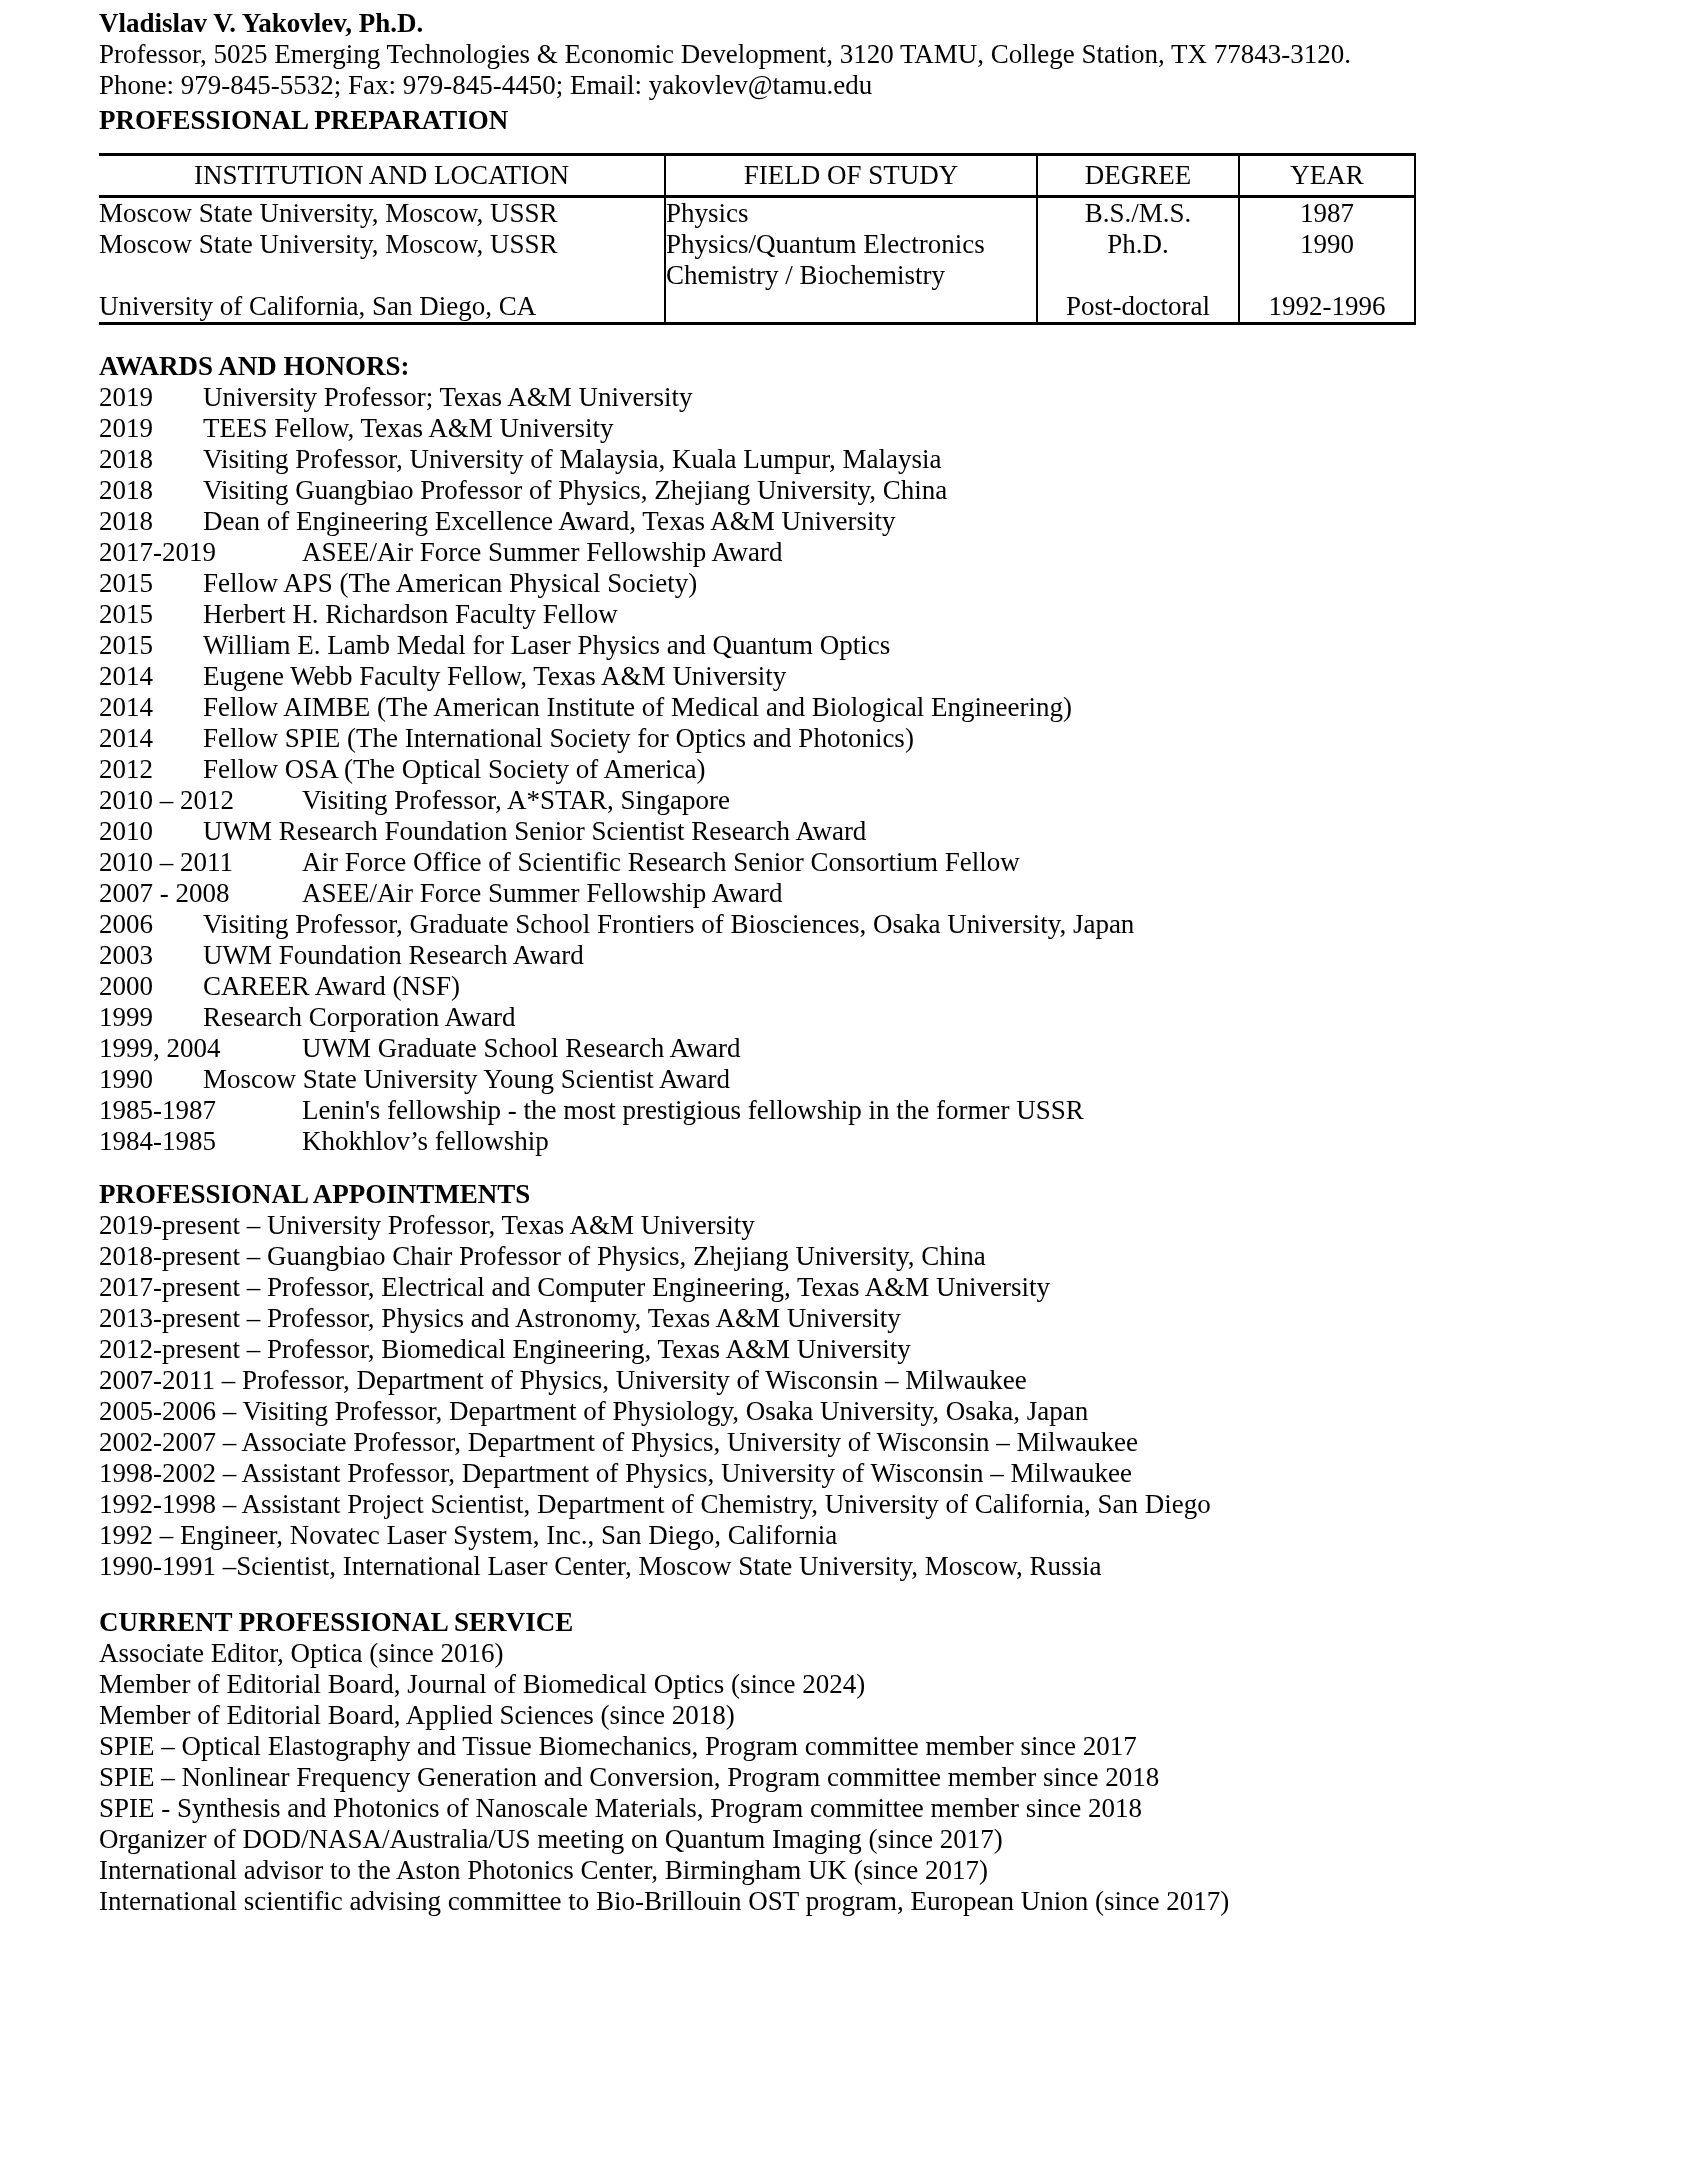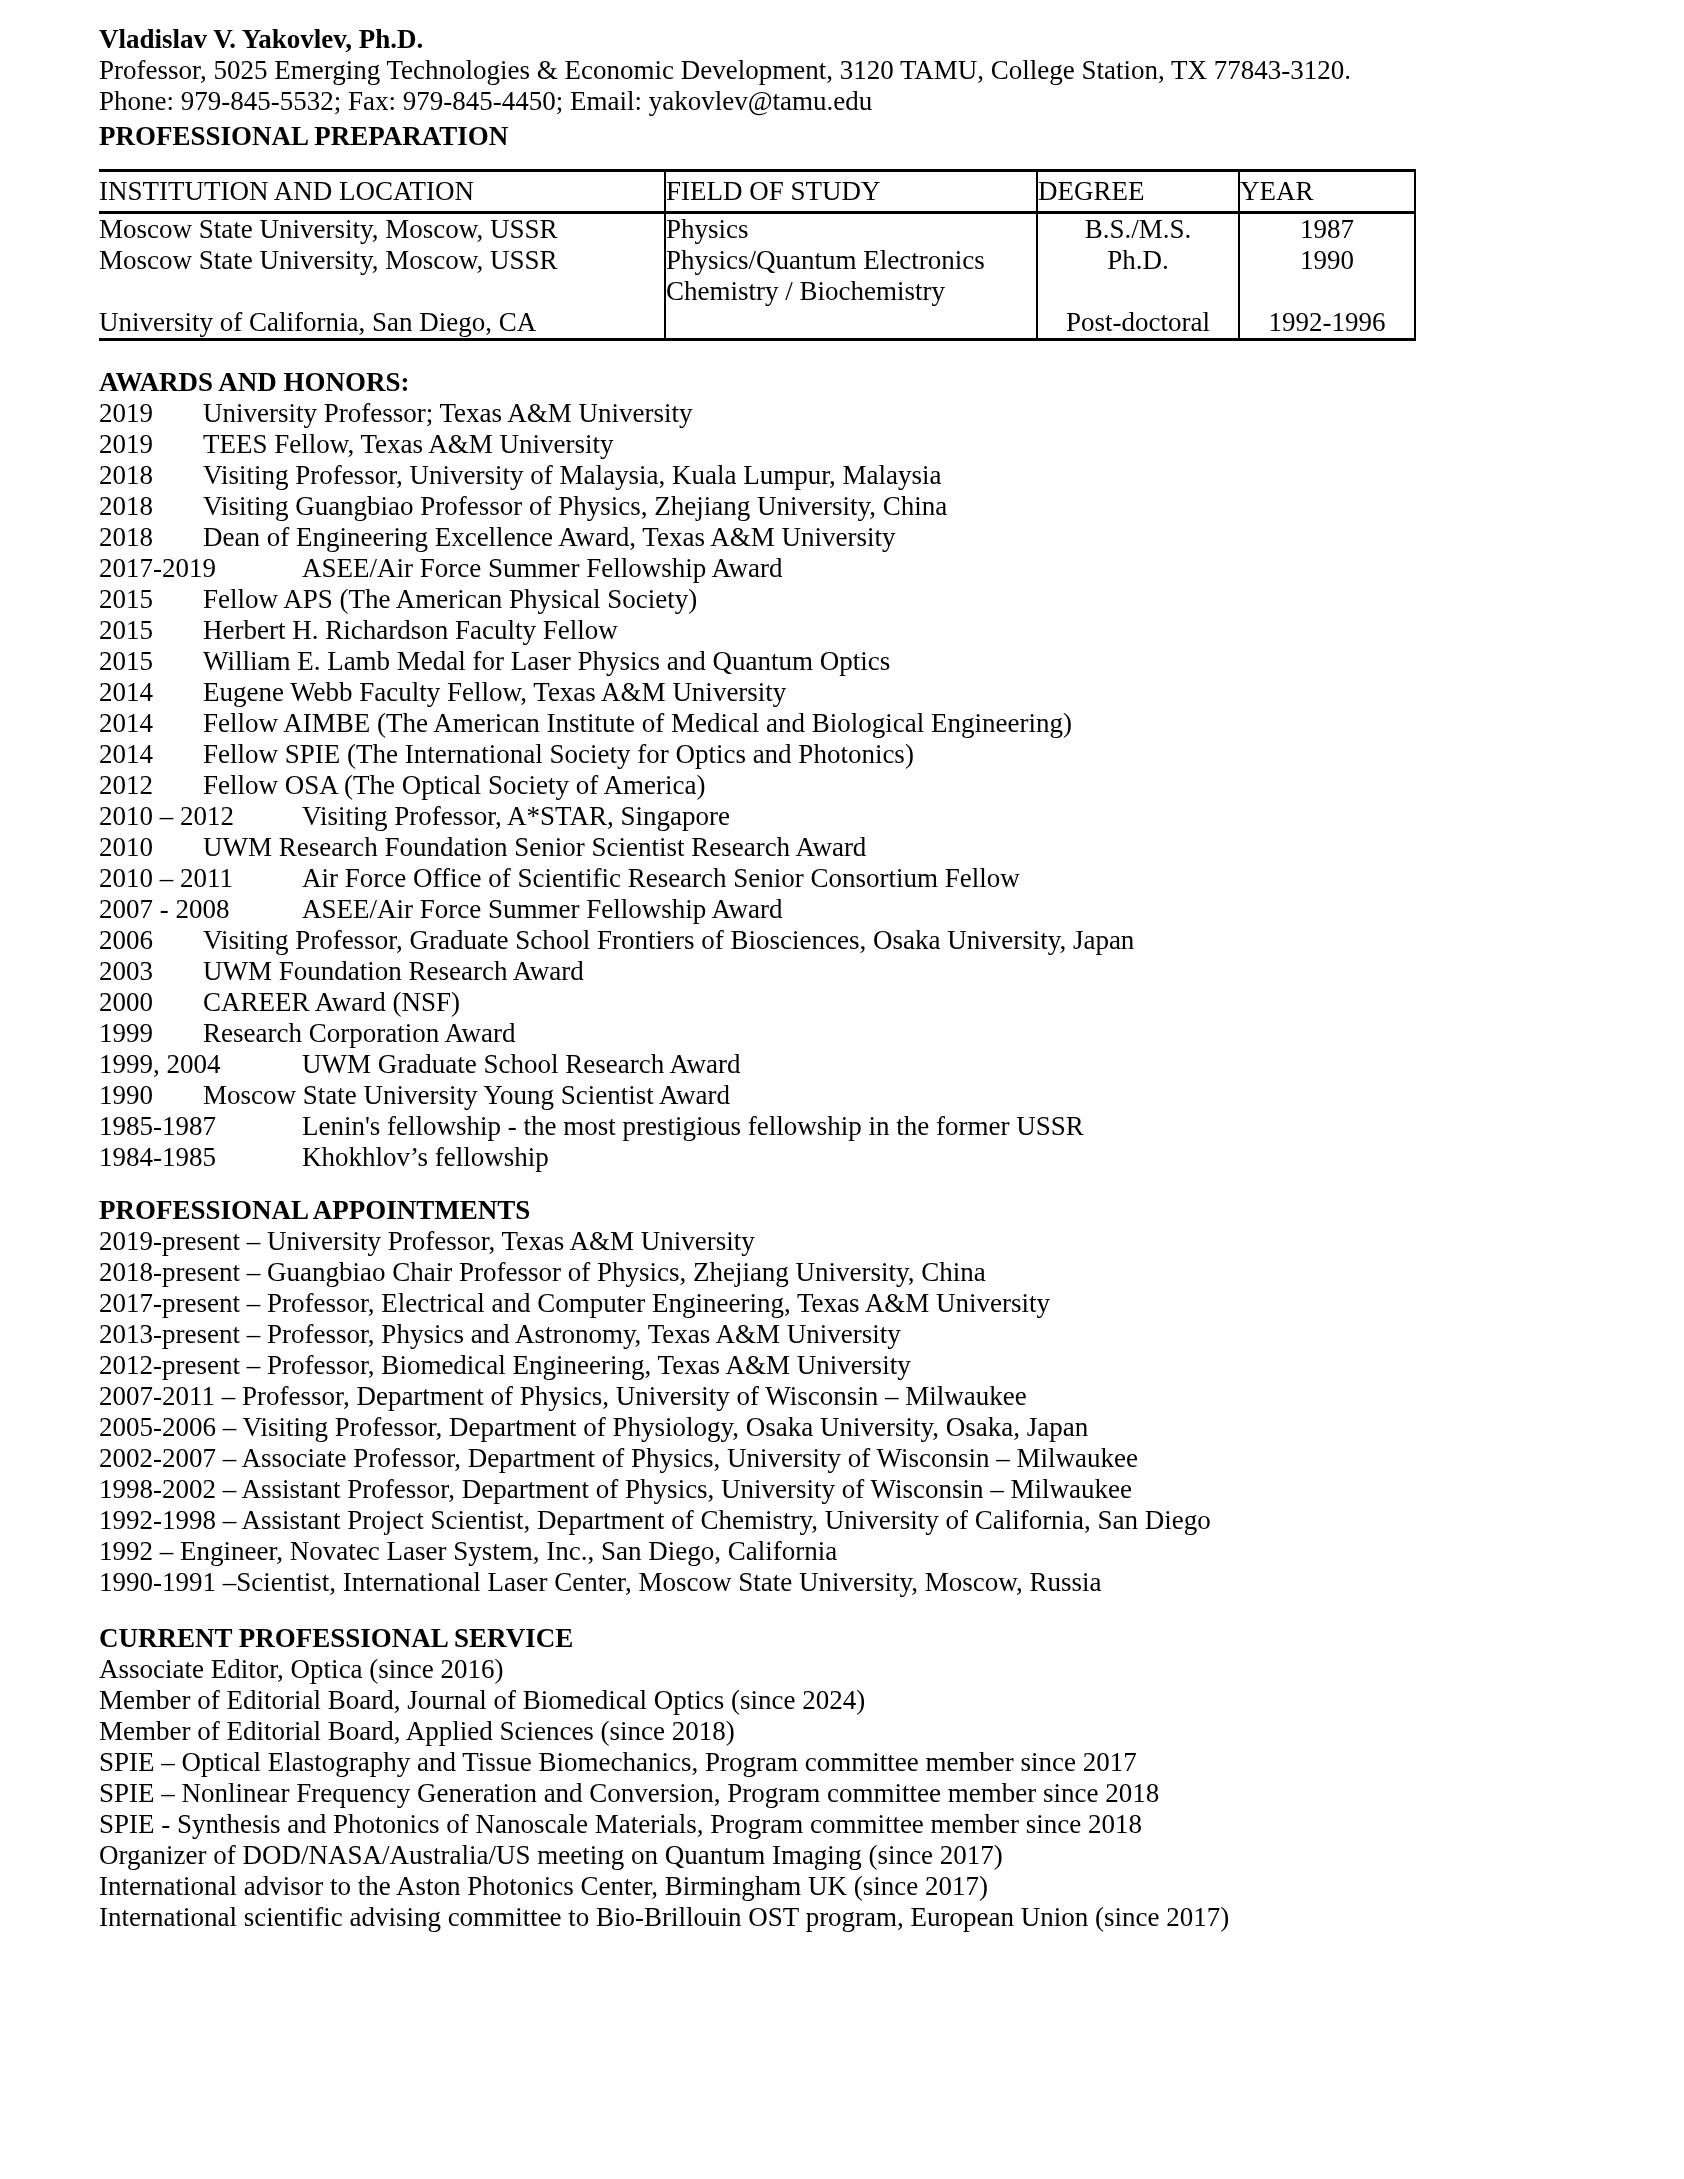--- a/index.html
+++ b/index.html
@@ -13,21 +13,21 @@
     overflow: hidden;
     color: #000000;
     font-family: "Liberation Serif", "DejaVu Serif", serif;
     font-size: 27px;
     line-height: 31px;
   }
   .page {
     box-sizing: border-box;
     width: 1684px;
     height: 1592px;
-    padding: 24px 69px 0 99px;
+    padding: 8px 69px 0 99px;
   }
   .line { white-space: nowrap; }
   .name { font-weight: bold; }
   .contact-block { }
   .section-title { font-weight: bold; white-space: nowrap; }
   .sec-prep-title    { margin-top: 4px; }
   .sec-awards-title  { margin-top: 26px; }
   .sec-appt-title    { margin-top: 22px; }
   .sec-service-title { margin-top: 25px; }
 
@@ -40,21 +40,21 @@
     border-bottom: 3px solid #000;
     border-right: 2px solid #000;
   }
   .prep-table th, .prep-table td {
     padding: 0;
     font-weight: normal;
     overflow: hidden;
   }
   .prep-table thead th {
     border-bottom: 3px solid #000;
-    text-align: left;
+    text-align: center;
     vertical-align: middle;
     height: 39px;
   }
   .prep-table th + th, .prep-table td + td { border-left: 2px solid #000; }
   .prep-table tbody td {
     height: 31px;
     line-height: 31px;
     vertical-align: top;
     white-space: nowrap;
   }

